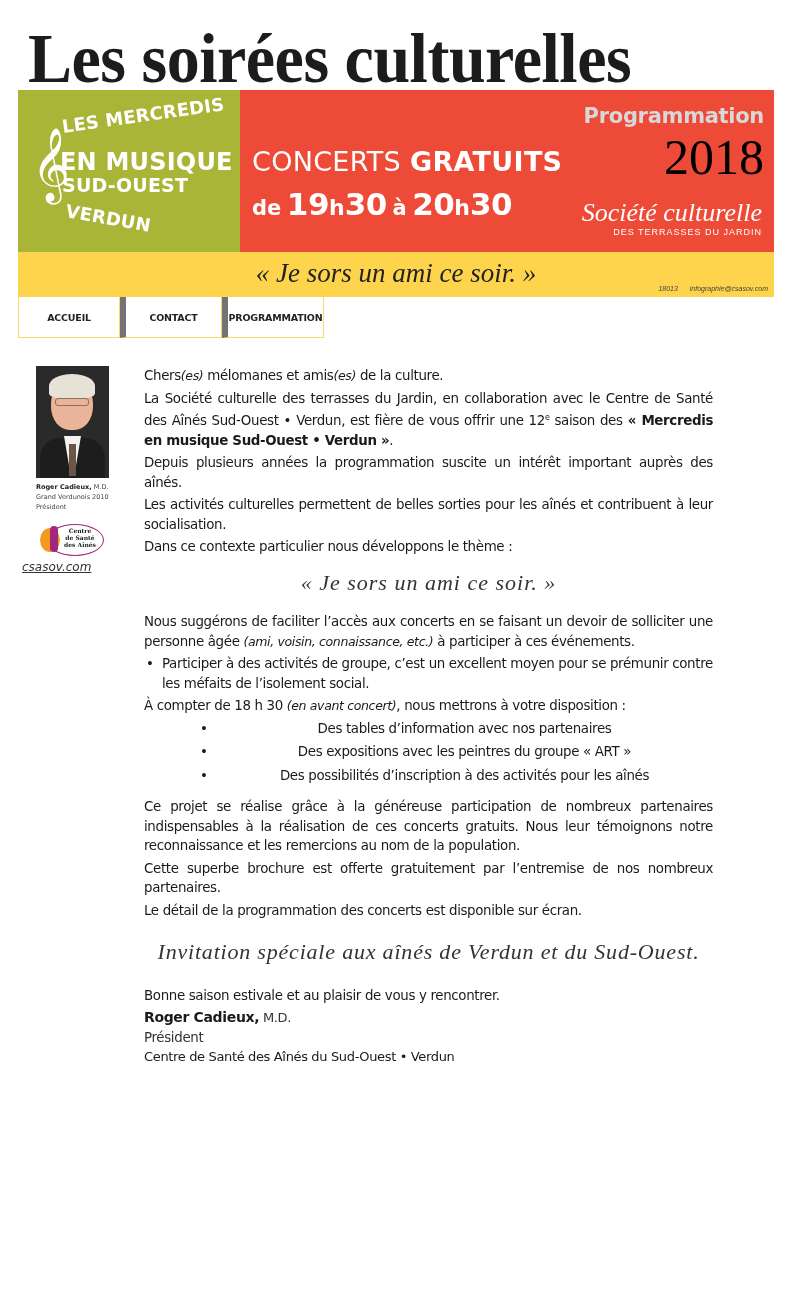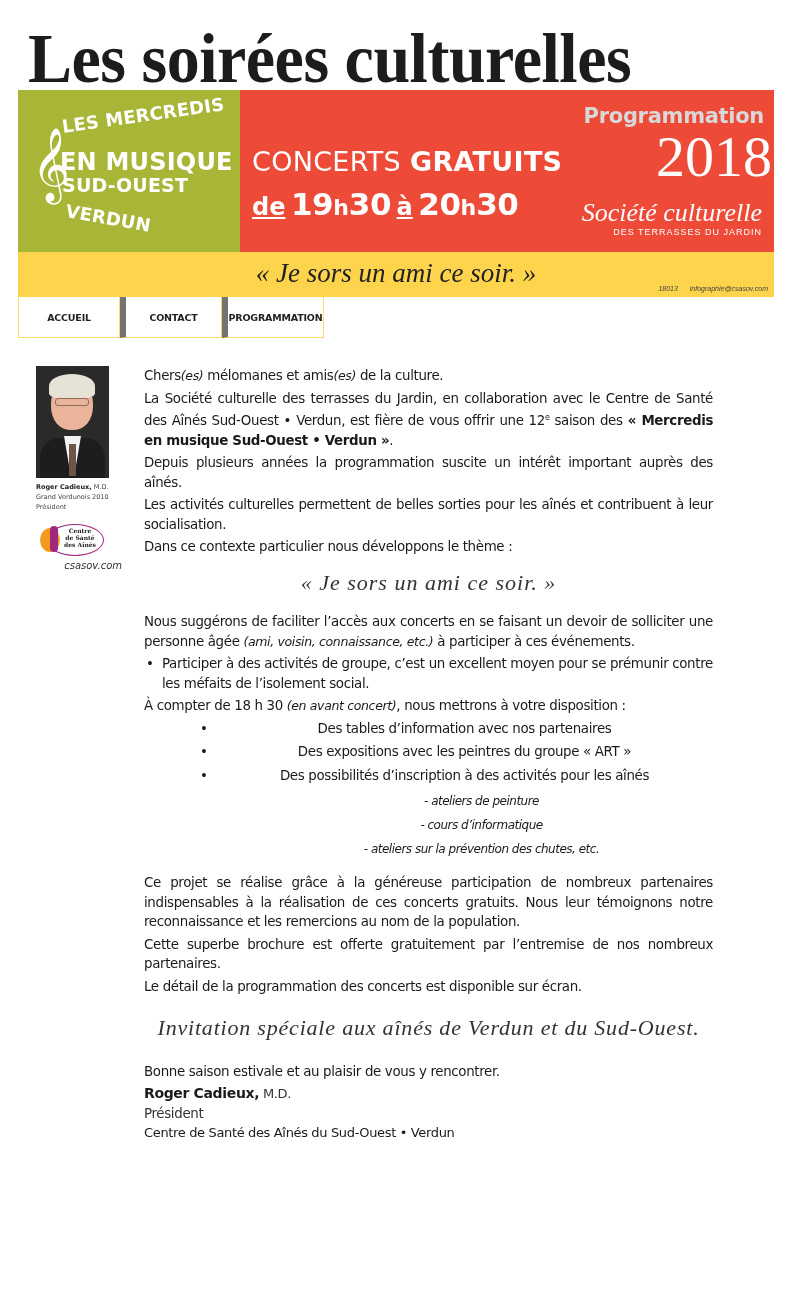--- a/index.html
+++ b/index.html
@@ -20,26 +20,26 @@
   .clef { position: absolute; left: 14px; top: 42px; font-size: 64px; color: #ffffff; font-family: "DejaVu Sans", sans-serif; line-height: 1; }
   .mm-line { position: absolute; color: #fff; font-family: "DejaVu Sans", sans-serif; font-weight: bold; font-size: 19px; white-space: nowrap; letter-spacing: 0.2px; }
   .mm-1 { left: 44px; top: 26px; transform: rotate(-8deg); transform-origin: left center; font-size: 18px; }
   .mm-2 { left: 42px; top: 58px; font-size: 24px; }
   .mm-3 { left: 44px; top: 84px; font-size: 19px; }
   .mm-4 { left: 48px; top: 110px; transform: rotate(10deg); transform-origin: left center; font-size: 18px; }
 
   .concerts { position: absolute; left: 12px; top: 56px; color: #fff; font-family: "DejaVu Sans", sans-serif; font-size: 27px; white-space: nowrap; letter-spacing: 0.3px; }
   .concerts b { font-weight: bold; }
   .hours { position: absolute; left: 12px; top: 96px; color: #fff; font-family: "DejaVu Sans", sans-serif; font-weight: bold; white-space: nowrap; }
-  .hours .small { font-size: 24px; text-decoration: underline; }
+  .hours .small { font-size: 21px; }
   .hours .big { font-size: 31px; letter-spacing: -0.5px; }
   .hours .mid { font-size: 22px; }
 
   .prog-label { position: absolute; right: 10px; top: 14px; color: #d8d8d8; font-family: "DejaVu Sans", sans-serif; font-weight: bold; font-size: 21px; letter-spacing: -0.3px; }
-  .prog-year { position: absolute; right: 2px; top: 36px; color: #ffffff; font-family: "Liberation Serif", serif; font-size: 58px; line-height: 62px; }
+  .prog-year { position: absolute; right: 10px; top: 36px; color: #000000; font-family: "Liberation Serif", serif; font-size: 50px; line-height: 62px; }
   .societe { position: absolute; right: 12px; top: 108px; color: #fff; font-family: "Liberation Serif", serif; font-style: italic; font-size: 26px; white-space: nowrap; }
   .societe-sub { position: absolute; right: 12px; top: 137px; color: #fff; font-family: "Liberation Sans", sans-serif; font-size: 9px; letter-spacing: 1px; white-space: nowrap; }
 
   .yellow-band { position: absolute; left: 18px; top: 252px; width: 756px; height: 45px; background: #fed44c; }
   .slogan { position: absolute; left: 0; width: 756px; top: 6px; text-align: center; font-family: "Liberation Serif", serif; font-style: italic; font-size: 27px; color: #222; }
   .credits { position: absolute; right: 6px; top: 33px; font-family: "Liberation Sans", sans-serif; font-style: italic; font-size: 7px; color: #444; white-space: nowrap; }
   .credits span { margin-left: 10px; }
 
   .nav { position: absolute; left: 18px; top: 297px; height: 41px; display: flex; }
   .nav-tab { width: 102px; height: 41px; border: 1px solid #fbd96b; border-top: none; background: #fff; display: flex; align-items: center; justify-content: center; font-family: "DejaVu Sans", sans-serif; font-weight: bold; font-size: 9.5px; color: #222; letter-spacing: -0.2px; cursor: pointer; }
@@ -53,21 +53,21 @@
   .photo .suit { position: absolute; left: 4px; top: 72px; width: 65px; height: 45px; border-radius: 20px 20px 0 0; background: #1d1d1d; }
   .photo .shirt { position: absolute; left: 28px; top: 70px; width: 17px; height: 40px; background: #f2f2f2; clip-path: polygon(0 0, 100% 0, 60% 100%, 40% 100%); }
   .photo .tie { position: absolute; left: 33px; top: 78px; width: 7px; height: 32px; background: #6b5648; }
   .caption { position: absolute; left: 14px; top: 120px; font-family: "DejaVu Sans", sans-serif; font-size: 6.5px; line-height: 10px; color: #444; width: 95px; }
   .caption b { color: #222; }
   .logo { position: absolute; left: 18px; top: 160px; width: 66px; height: 36px; }
   .logo-ellipse { position: absolute; left: 6px; top: 2px; width: 58px; height: 32px; border: 1.5px solid #a0287e; border-radius: 50%; background: #fff; }
   .logo-orange { position: absolute; left: 0; top: 6px; width: 20px; height: 24px; border-radius: 50%; background: #f39a1e; }
   .logo-purple { position: absolute; left: 10px; top: 4px; width: 8px; height: 26px; border-radius: 4px; background: #a0287e; }
   .logo-text { position: absolute; left: 24px; top: 5px; font-family: "DejaVu Serif", serif; font-size: 6px; line-height: 7px; color: #222; text-align: center; font-weight: bold; }
-  .logo-url { position: absolute; left: 0; top: 198px; width: 100px; text-align: right; font-family: "DejaVu Sans", sans-serif; font-style: italic; font-size: 10px; color: #333; }
+  .logo-url { position: absolute; left: 0; top: 198px; width: 100px; text-align: left; font-family: "DejaVu Sans", sans-serif; font-style: italic; font-size: 12px; color: #333; text-decoration: underline; }
 
   .content { position: absolute; left: 144px; top: 366px; width: 569px; font-family: "DejaVu Sans", sans-serif; font-size: 13.4px; line-height: 19.5px; color: #1a1a1a; letter-spacing: -0.35px; }
   .content p { margin-bottom: 3px; text-align: justify; }
   .content p.nojust { text-align: left; }
   .content i { font-style: italic; font-size: 12.5px; }
   .content .bold { font-weight: bold; }
   .script-quote { text-align: center; font-family: "Liberation Serif", serif; font-style: italic; font-size: 22px; color: #333; margin: 16px 0 20px 0; letter-spacing: 1px; }
   .bullet-item { position: relative; padding-left: 18px; margin-bottom: 3px; }
   .bullet-item::before { content: "•"; position: absolute; left: 2px; top: 0; }
   .sub-list { margin-left: 54px; text-align: center; }
@@ -163,25 +163,20 @@
   <div class="script-quote">« Je sors un ami ce soir. »</div>
 
   <p><span>Nous suggérons de faciliter l’accès aux concerts en se faisant un devoir de solliciter une personne âgée </span><i>(ami, voisin, connaissance, etc.)</i><span> à participer à ces événements.</span></p>
   <div class="bullet-item">Participer à des activités de groupe, c’est un excellent moyen pour se prémunir contre les méfaits de l’isolement social.</div>
   <p class="nojust"><span>À compter de 18 h 30 </span><i>(en avant concert)</i><span>, nous mettrons à votre disposition :</span></p>
 
   <div class="sub-list">
     <div class="sub-bullet">Des tables d’information avec nos partenaires</div>
     <div class="sub-bullet">Des expositions avec les peintres du groupe « ART »</div>
     <div class="sub-bullet">Des possibilités d’inscription à des activités pour les aînés</div>
-    <div class="sub-sub">
-      <div>- ateliers de peinture</div>
-      <div>- cours d’informatique</div>
-      <div>- ateliers sur la prévention des chutes, etc.</div>
-    </div>
   </div>
 
   <p style="margin-top:12px">Ce projet se réalise grâce à la généreuse participation de nombreux partenaires indispensables à la réalisation de ces concerts gratuits. Nous leur témoignons notre reconnaissance et les remercions au nom de la population.</p>
   <p>Cette superbe brochure est offerte gratuitement par l’entremise de nos nombreux partenaires.</p>
   <p class="nojust">Le détail de la programmation des concerts est disponible sur écran.</p>
 
   <div class="invite">Invitation spéciale aux aînés de Verdun et du Sud-Ouest.</div>
 
   <p class="closing nojust">Bonne saison estivale et au plaisir de vous y rencontrer.</p>
 

